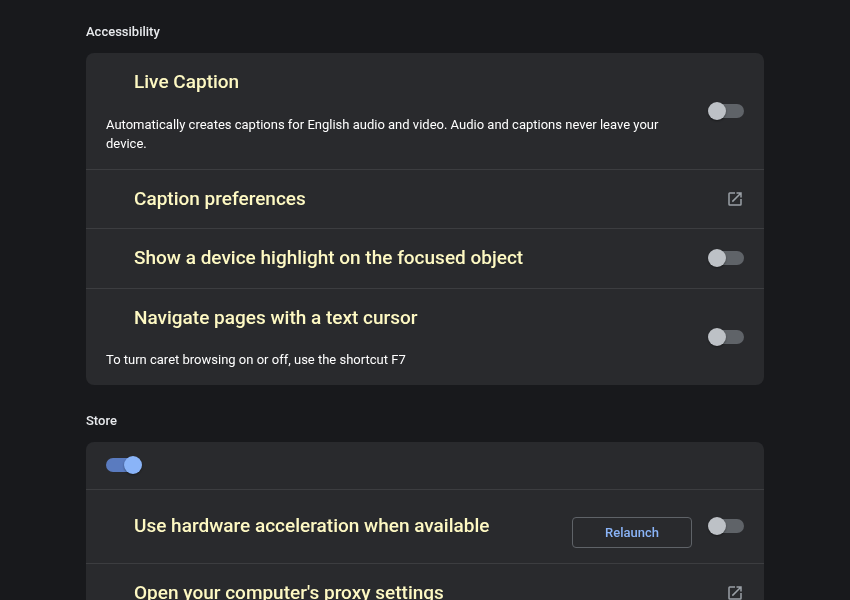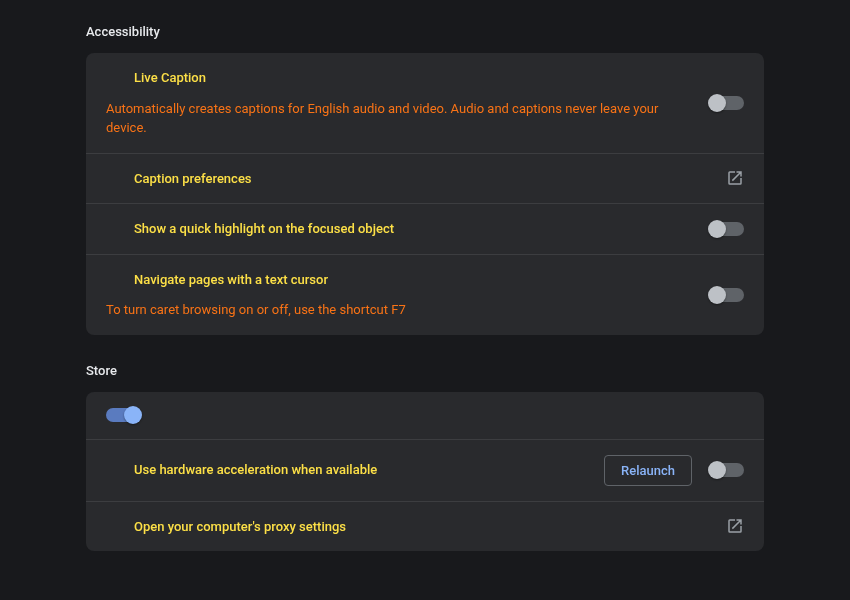--- a/index.html
+++ b/index.html
@@ -34,31 +34,31 @@
     padding: 15px 20px;
     border-bottom: 1px solid #3c3d40;
     min-height: 48px;
   }
   .row:last-child { border-bottom: none; }
   .row-text {
     flex: 1;
     padding-right: 12px;
   }
   .row-title {
-    font-size: 13px;
+    font-size: 19px;
     font-weight: 500;
-    color: #fde047;
+    color: #fef9c3;
     line-height: 1.5;
     padding-left: 28px;
   }
   .row-desc {
     font-size: 13px;
-    color: #f97316;
+    color: #ffffff;
     line-height: 1.5;
-    margin-top: 11px;
+    margin-top: 18px;
   }
   .row-actions {
     display: flex;
     align-items: center;
     gap: 18px;
   }
   
   .toggle {
     width: 34px;
     height: 14px;
@@ -93,24 +93,25 @@
     flex-shrink: 0;
   }
   .launch-icon svg { display: block; }
   
   .btn-outline {
     border: 1px solid #5f6368;
     background: transparent;
     color: #8ab4f8;
     font-size: 13px;
     font-weight: 500;
-    padding: 7px 16px;
+    padding: 7px 32px;
     border-radius: 4px;
     cursor: pointer;
     font-family: inherit;
+    margin-top: 12px;
   }
 </style>
 </head>
 <body>
 
 <div class="content">
 
   <div class="section-title">Accessibility</div>
 
   <div class="card">
@@ -135,21 +136,21 @@
         <span class="launch-icon">
           <svg viewBox="0 0 24 24" width="18" height="18" fill="currentColor">
               <path d="M19 19H5V5h7V3H5a2 2 0 0 0-2 2v14a2 2 0 0 0 2 2h14a2 2 0 0 0 2-2v-7h-2v7zM14 3v2h3.59L7.76 14.83l1.41 1.41L19 6.41V10h2V3h-7z"></path>
             </svg>
         </span>
       </div>
     </div>
 
     <div class="row">
       <div class="row-text">
-        <div class="row-title">Show a quick highlight on the focused object</div>
+        <div class="row-title">Show a device highlight on the focused object</div>
       </div>
       <div class="row-actions">
         <div class="toggle">
             <div class="knob"></div>
           </div>
       </div>
     </div>
 
     <div class="row">
       <div class="row-text">

